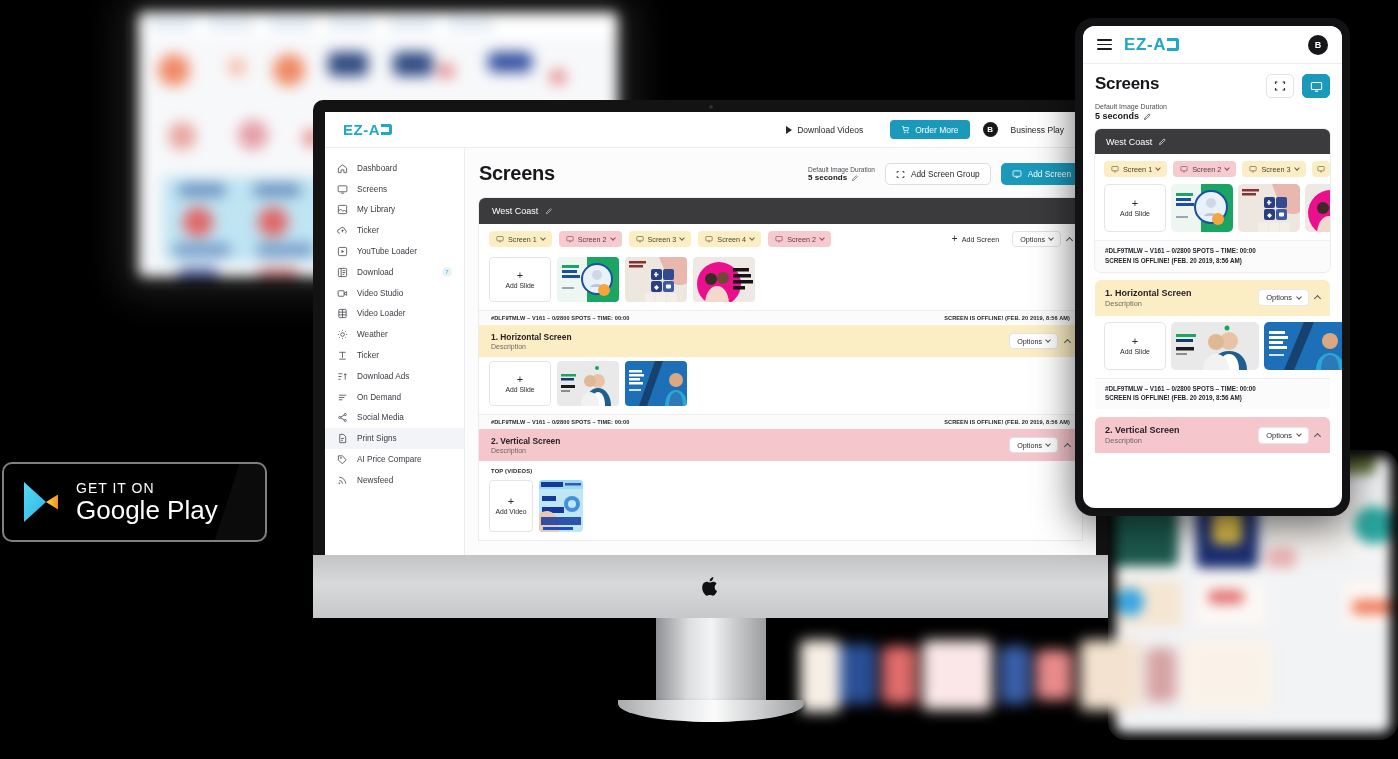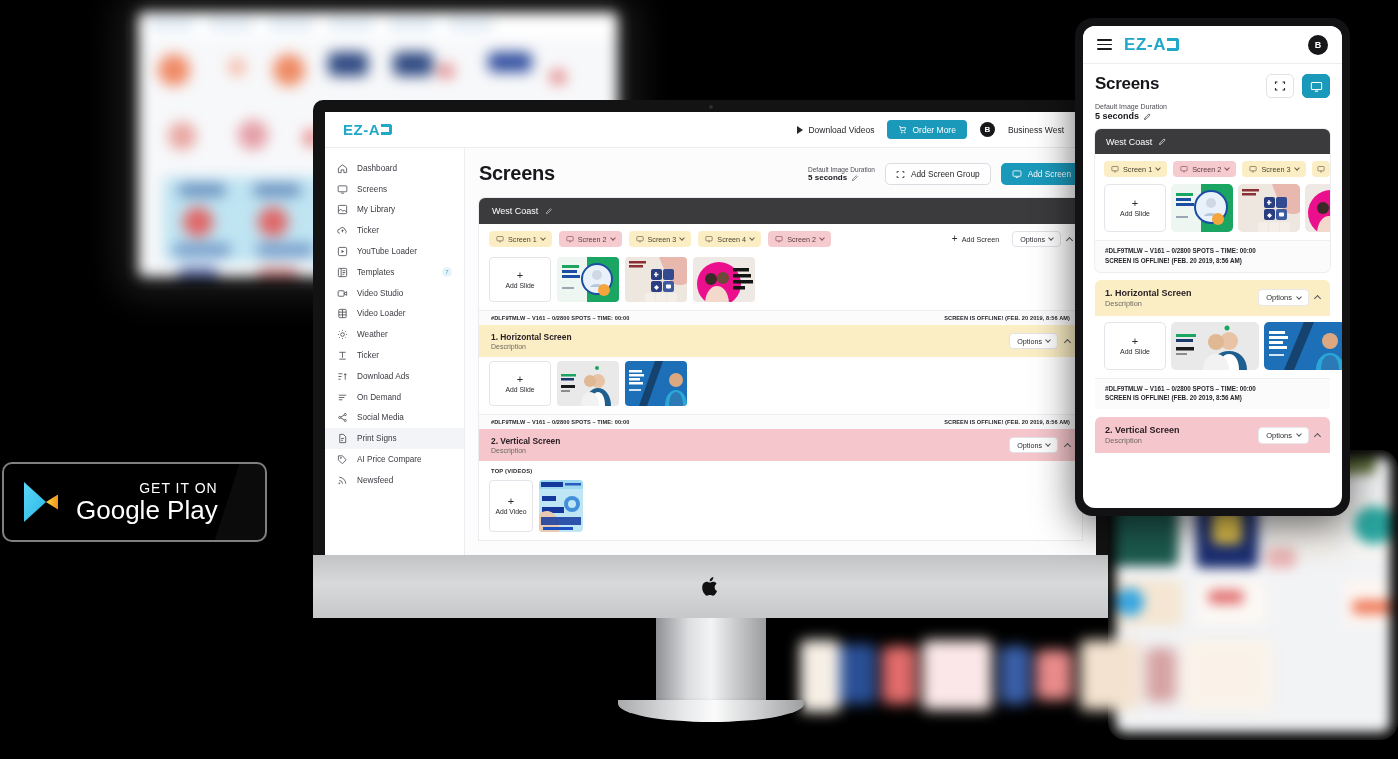--- a/index.html
+++ b/index.html
@@ -79,21 +79,21 @@
   .logo { font-weight: 800; font-size: 15px; letter-spacing: 0.5px; color: #1fa8c9;
           font-family: "Liberation Sans", sans-serif; display: flex; align-items: center; }
   .logo-d { display: inline-block; width: 11px; height: 11px; border: 3px solid #1fa8c9;
             border-left: none; border-radius: 0 3px 3px 0; margin-left: 1px; }
   .top-right { margin-left: auto; display: flex; align-items: center; gap: 13px; }
   .tut { display: flex; align-items: center; gap: 5px; font-size: 8.5px; color: #26262b; }
   .tri { width: 0; height: 0; border-left: 6px solid #26262b; border-top: 4px solid transparent; border-bottom: 4px solid transparent; }
   .btn-teal {
     background: #1a99bb; color: #fff; border: none; border-radius: 4px;
     height: 19px; padding: 0 11px; font-size: 8.5px; display: flex;
-    align-items: center; gap: 5px; font-family: "Liberation Sans", sans-serif;
+    align-items: center; gap: 5px; font-family: "Liberation Sans", sans-serif; margin-left: 14px;
   }
   .avatar-dot { width: 15px; height: 15px; border-radius: 50%; background: #17171a;
     color: #fff; font-size: 8px; display: flex; align-items: center; justify-content: center; font-weight: 700; }
   .biz { font-size: 8.5px; color: #26262b; }
   .chev { width: 5px; height: 5px; border-right: 1.2px solid #55555c; border-bottom: 1.2px solid #55555c;
           transform: rotate(45deg); margin-bottom: 2px; }
 
   .app-body { display: flex; flex: 1; min-height: 0; }
 
   
@@ -216,21 +216,21 @@
             padding: 0 7px; font-size: 7.5px; color: #2c2c33; display: flex; align-items: center; gap: 5px;
             font-family: "Liberation Sans", sans-serif; }
 
   
   .badges { position: absolute; left: 2px; top: 462px; z-index: 6; }
   .badge-btn {
     width: 265px; height: 80px; background: #000; border: 2px solid #7e8082; border-radius: 10px;
     display: flex; align-items: center; gap: 14px; padding: 0 18px; margin-bottom: 14px;
     position: relative; overflow: hidden;
   }
-  .badge-txt-sm { font-size: 14px; color: #fff; letter-spacing: 1px; font-family: "Liberation Sans", sans-serif; text-align: right; }
+  .badge-txt-sm { font-size: 14px; color: #fff; letter-spacing: 1px; font-family: "Liberation Sans", sans-serif; }
   .badge-txt-lg { font-size: 26px; color: #fff; font-family: "Liberation Sans", sans-serif; line-height: 1.05; margin-top: 1px; }
   .badge-sheen { position: absolute; right: -30px; top: -10px; width: 70px; height: 120px;
                  background: rgba(255,255,255,.045); transform: rotate(18deg); }
 
   .sm-img { width: 100%; height: 100%; display: block; }
 </style>
 </head>
 <body>
 
 <div class="stage">
@@ -324,21 +324,21 @@
                 <svg width="9" height="9" viewBox="0 0 24 24" fill="none" stroke="#fff" stroke-width="2.2">
                   <path d="M3 4h3l2.2 11h10l2-8H7"></path>
                     <circle cx="10" cy="20" r="1.3"></circle>
                     <circle cx="18" cy="20" r="1.3"></circle>
                 </svg>
                 <span>Order More</span>
               </button>
               <div class="avatar-dot">
                 <span>B</span>
               </div>
-              <span class="biz">Business West</span>
+              <span class="biz">Business Play</span>
               <span class="chev"></span>
             </div>
           </div>
 
           <div class="app-body">
 
             <div class="sidebar">
 
               <div class="side-item">
                 <span class="side-ico">
@@ -384,21 +384,21 @@
                   </span>
                 <span>YouTube Loader</span>
               </div>
               <div class="side-item">
                 <span class="side-ico">
                     <svg viewBox="0 0 24 24" fill="none" stroke="#4a4a52" stroke-width="1.8">
                       <rect x="3" y="3" width="18" height="18" rx="2"></rect>
                       <path d="M9 3v18M12 8h6M12 12h6M12 16h4"></path>
                     </svg>
                   </span>
-                <span>Templates</span>
+                <span>Download</span>
                 <span class="badge-7">7</span>
               </div>
               <div class="side-item">
                 <span class="side-ico">
                     <svg viewBox="0 0 24 24" fill="none" stroke="#4a4a52" stroke-width="1.8">
                       <rect x="2.5" y="6" width="13" height="12" rx="2"></rect>
                       <path d="M16 11l5-3v8l-5-3z"></path>
                     </svg>
                   </span>
                 <span>Video Studio</span>

